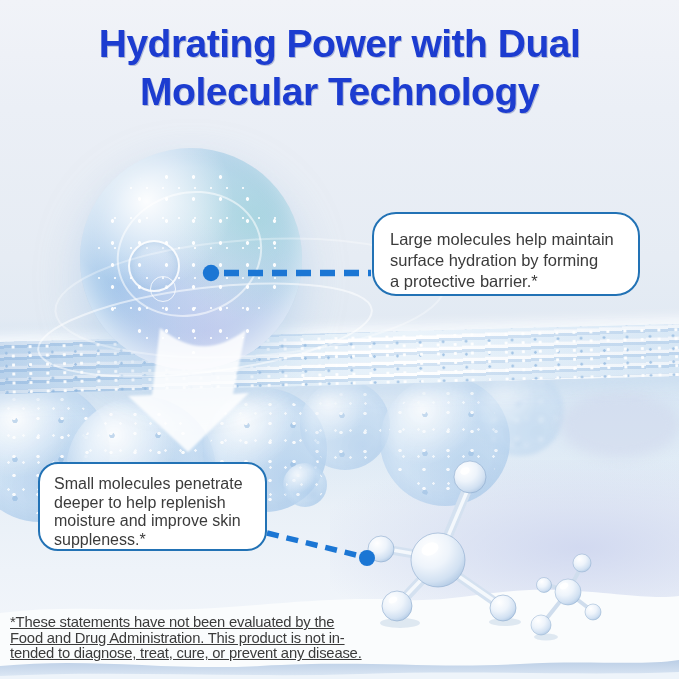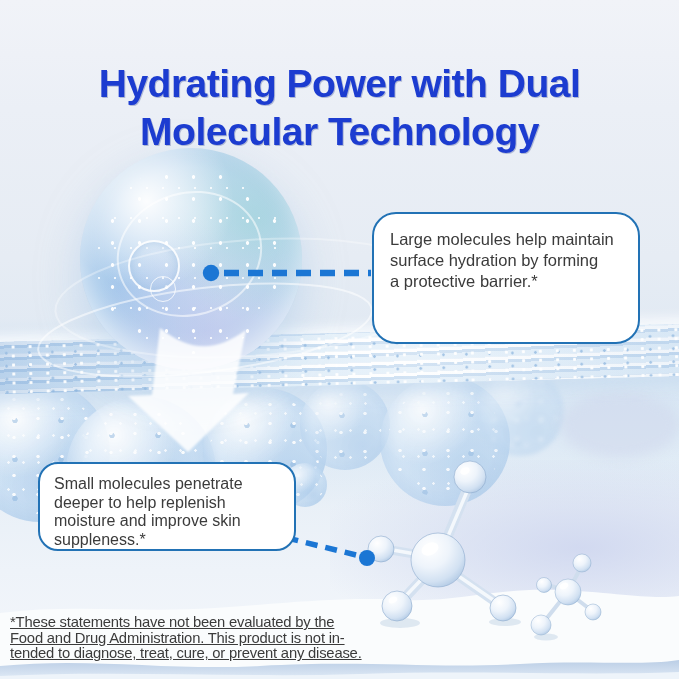--- a/index.html
+++ b/index.html
@@ -78,30 +78,30 @@
     box-shadow:inset 0 0 8px rgba(160,192,226,.7);}
   .ring2{position:absolute;left:150px;top:276px;width:24px;height:24px;z-index:4;
     border:1.5px solid rgba(255,255,255,.8);border-radius:50%;}
 
   
   .scene{position:absolute;inset:0;z-index:5;}
 
   
   .callout{position:absolute;z-index:6;background:#fff;border:2px solid #2272b5;
     color:#3b3b3b;white-space:pre-line;box-sizing:border-box;}
-  .callout-large{left:372px;top:212px;width:268px;height:132px;border-radius:24px;
+  .callout-large{left:372px;top:212px;width:268px;height:84px;border-radius:24px;
     padding:15px 10px 0 16px;font-size:16.5px;line-height:21px;}
-  .callout-small{left:38px;top:462px;width:258px;height:89px;border-radius:20px;
+  .callout-small{left:38px;top:462px;width:229px;height:89px;border-radius:20px;
     padding:11px 22px 0 14px;font-size:16px;line-height:18.5px;}
 
   
   .title{position:absolute;left:0;right:0;top:20px;z-index:7;text-align:center;
     font-weight:bold;font-size:39px;line-height:48px;letter-spacing:-.5px;
     color:#1c3cd0;white-space:pre-line;
-    text-shadow:1px 1px 0 rgba(25,45,130,.28);margin-top:40px;}
+    text-shadow:1px 1px 0 rgba(25,45,130,.28);}
   .disclaimer{position:absolute;left:10px;top:615px;width:392px;z-index:7;
     font-size:14.8px;line-height:15.6px;letter-spacing:-.2px;color:#3b3b3b;
     white-space:pre-line;text-decoration:underline;}
 </style>
 </head>
 <body>
 
 <div class="stage">
 
   <div class="bg-base"></div>

